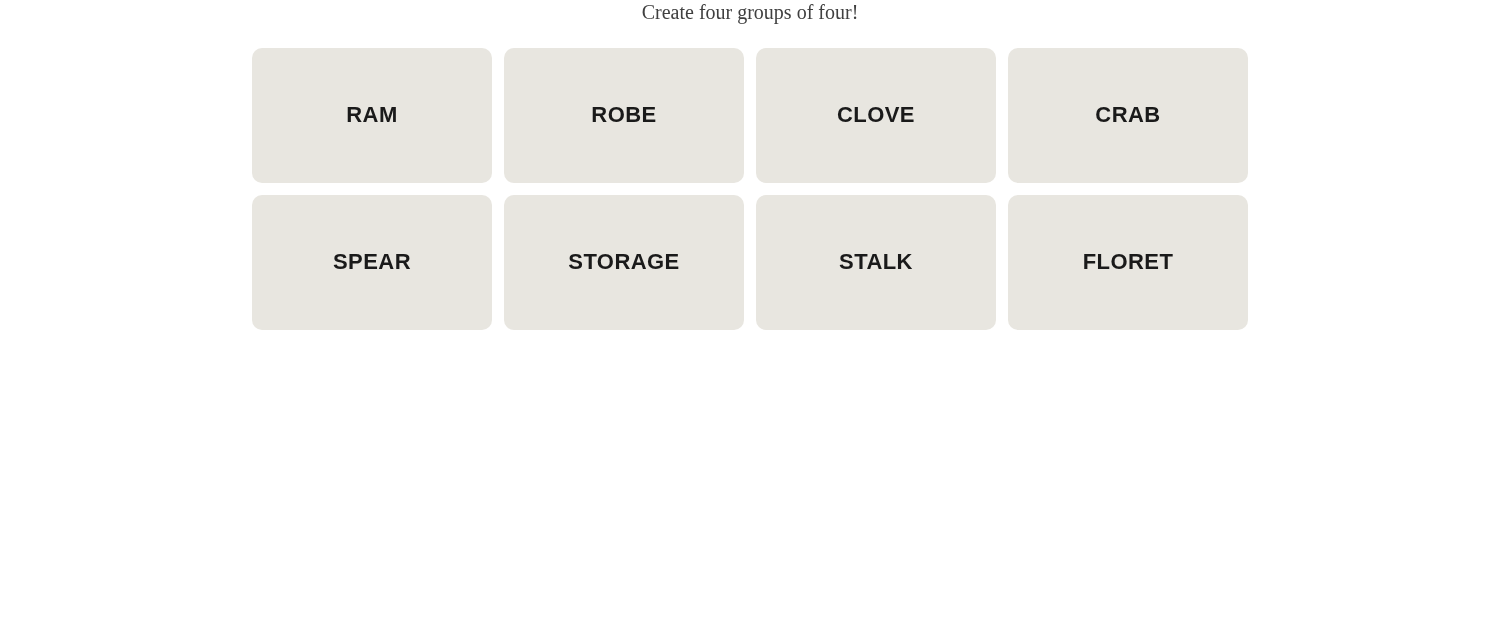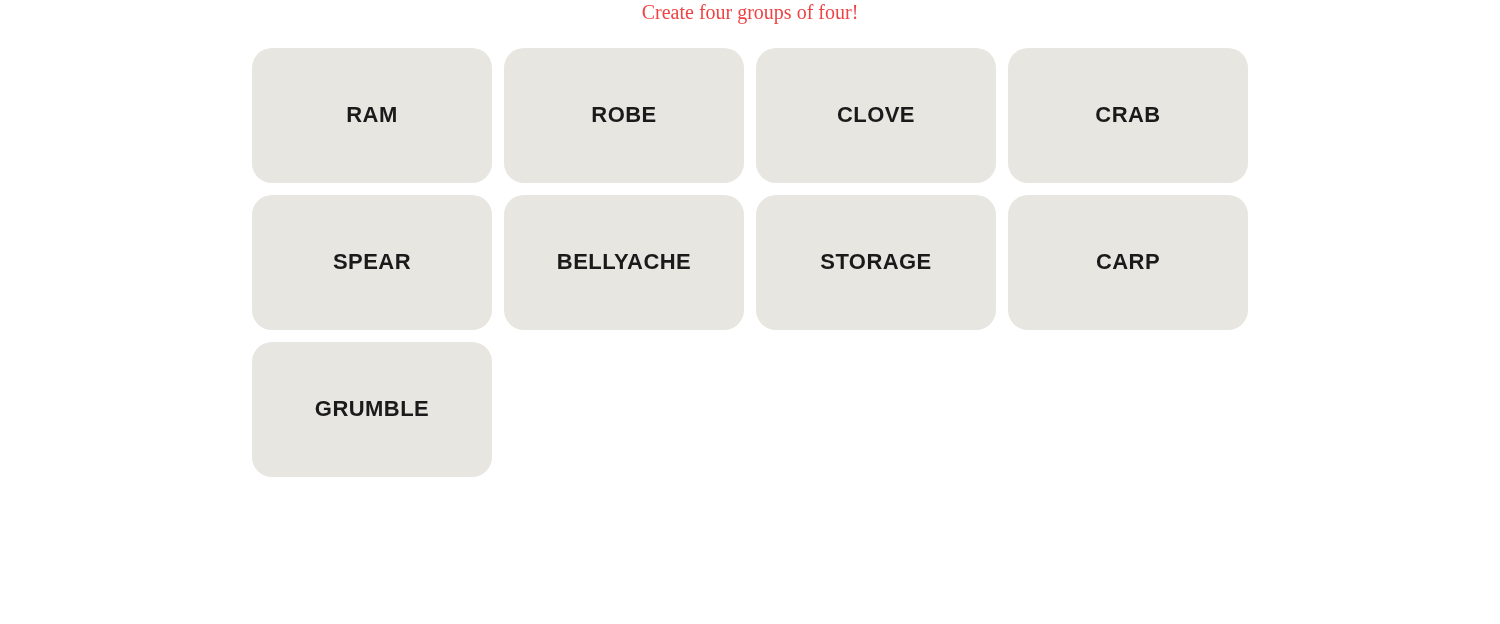--- a/index.html
+++ b/index.html
@@ -14,37 +14,37 @@
       display: flex;
       flex-direction: column;
       align-items: center;
       justify-content: center;
       min-height: 624px;
       width: 1500px;
     }
 
     .page-title {
       font-size: 20px;
-      color: #ef4444;
+      color: #404040;
       margin-bottom: 24px;
       font-weight: 400;
       font-family: Georgia, serif;
       text-align: center;
     }
 
     .grid {
       display: grid;
       grid-template-columns: repeat(4, 240px);
       grid-template-rows: repeat(4, 135px);
       gap: 12px;
     }
 
     .word-card {
       background-color: #e8e6e0;
-      border-radius: 20px;
+      border-radius: 10px;
       display: flex;
       align-items: center;
       justify-content: center;
       cursor: pointer;
       user-select: none;
       transition: background-color 0.15s;
     }
 
     .word-label {
       font-size: 22px;
@@ -70,24 +70,21 @@
     <div class="word-card">
       <span class="word-label">CLOVE</span>
     </div>
     <div class="word-card">
       <span class="word-label">CRAB</span>
     </div>
     <div class="word-card">
       <span class="word-label">SPEAR</span>
     </div>
     <div class="word-card">
-      <span class="word-label">BELLYACHE</span>
-    </div>
-    <div class="word-card">
       <span class="word-label">STORAGE</span>
     </div>
     <div class="word-card">
-      <span class="word-label">CARP</span>
+      <span class="word-label">STALK</span>
     </div>
     <div class="word-card">
-      <span class="word-label">GRUMBLE</span>
+      <span class="word-label">FLORET</span>
     </div>
   </div>
 
 </body></html>

